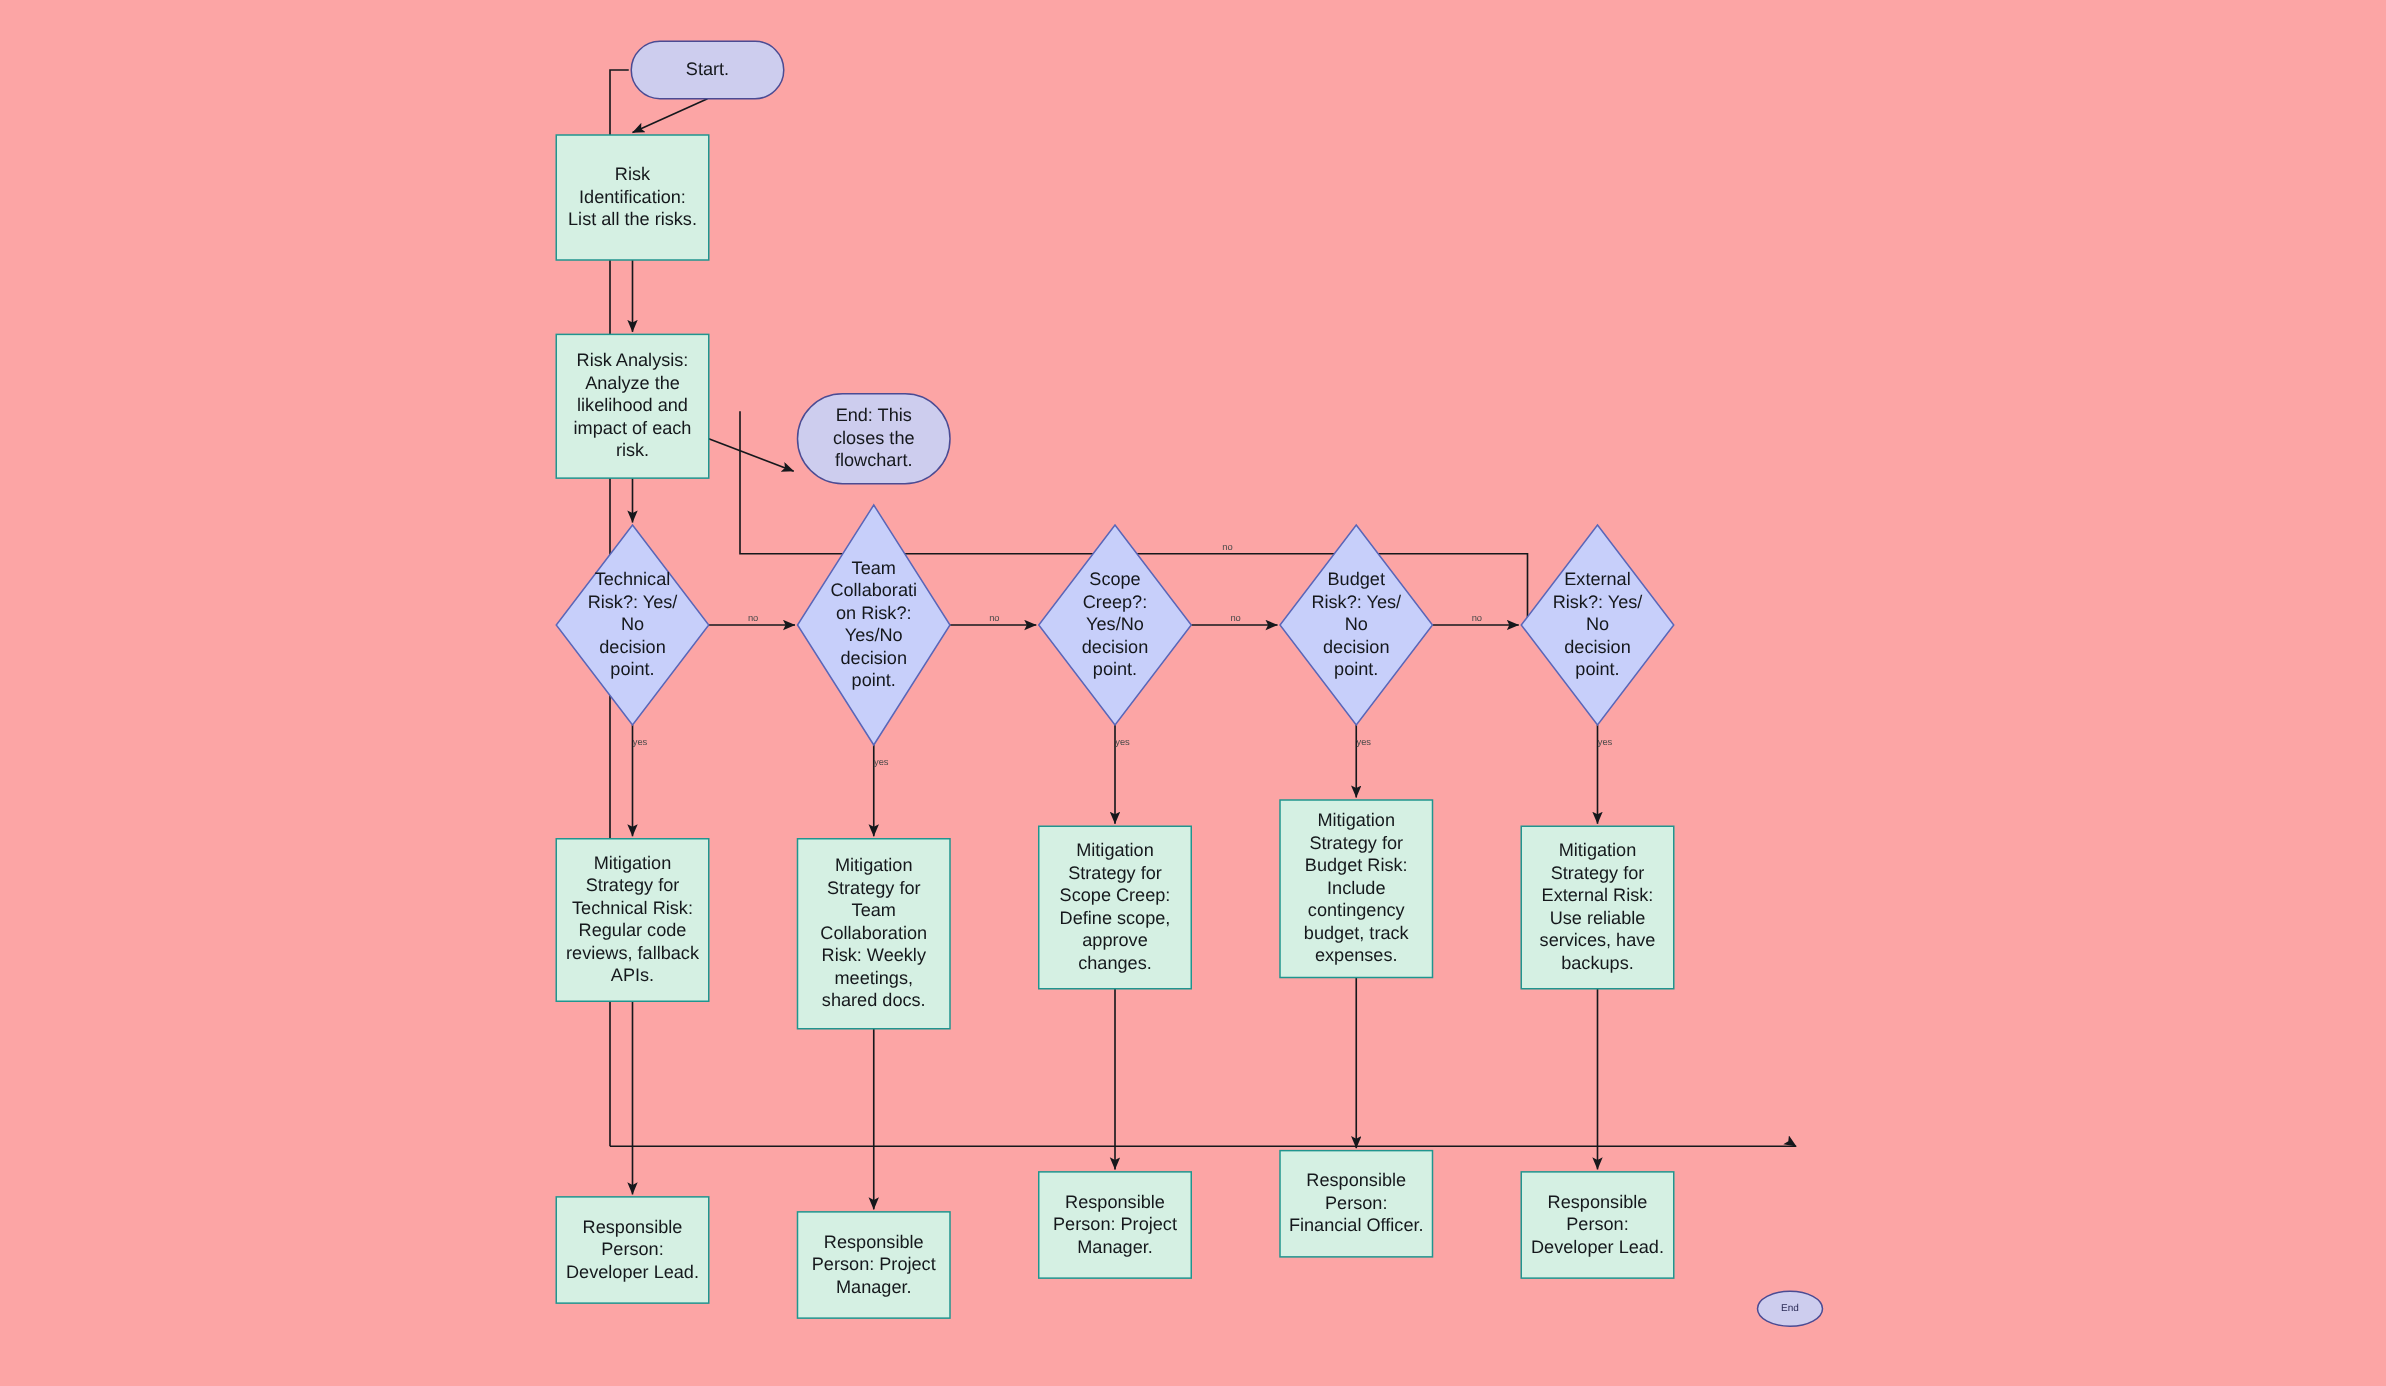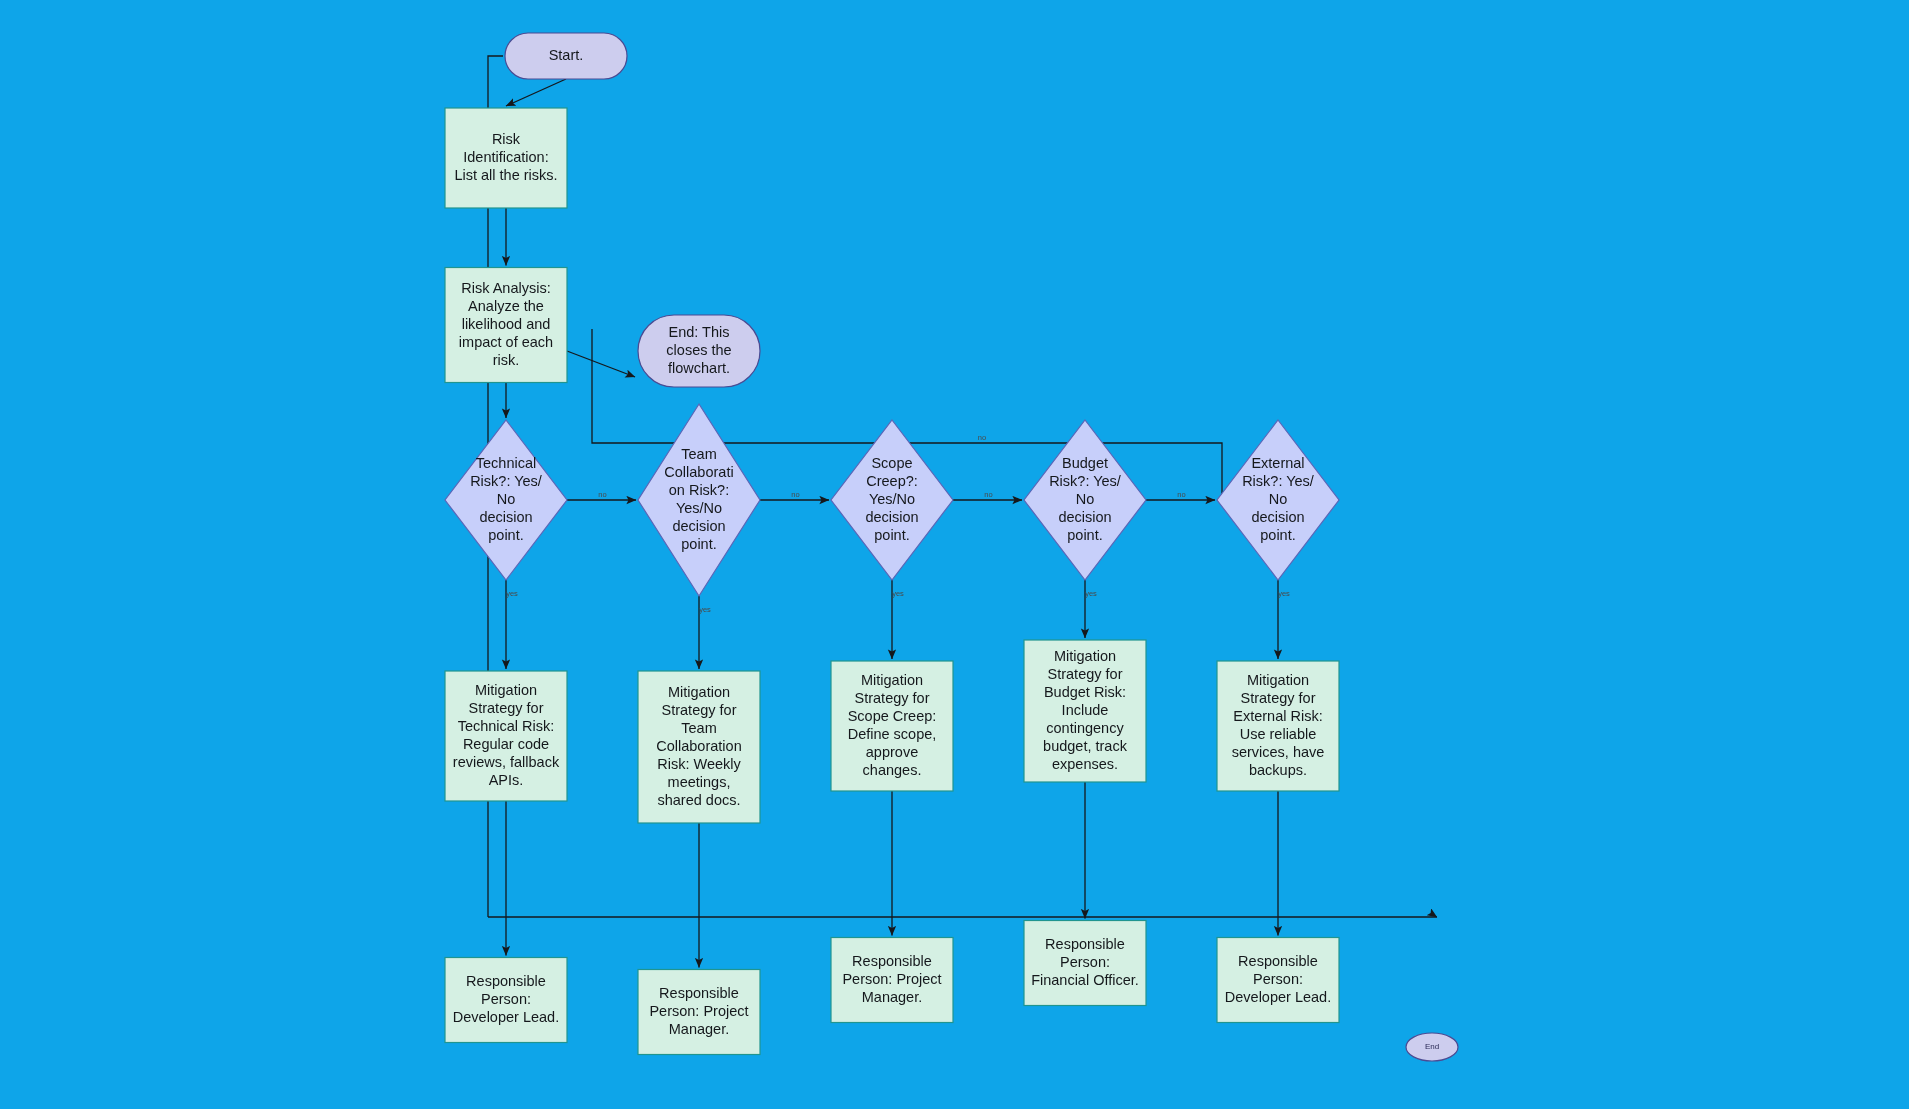--- a/index.html
+++ b/index.html
@@ -4,21 +4,21 @@
 <style>
   html, body {
     margin: 0;
     padding: 0;
     background: #ffffff;
   }
   #canvas-wrap {
     position: relative;
     width: 1909px;
     height: 1109px;
-    background: #0ea5e9;
+    background: #fca5a5;
     font-family: "Liberation Sans", sans-serif;
     overflow: hidden;
   }
   svg#flowchart {
     display: block;
     width: 1909px;
     height: 1109px;
   }
   .node-shape {
     stroke-width: 1.2;

